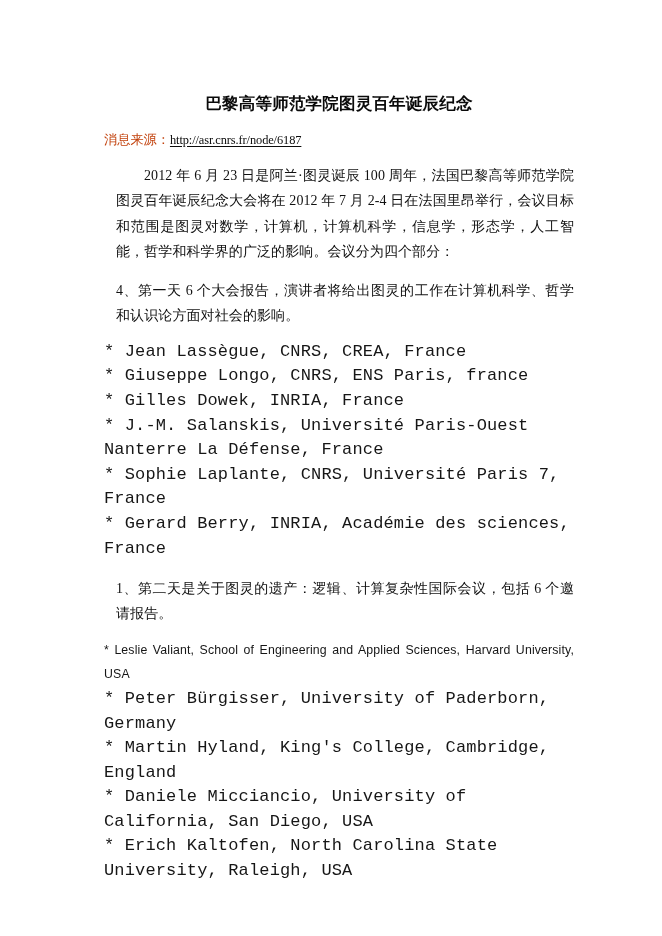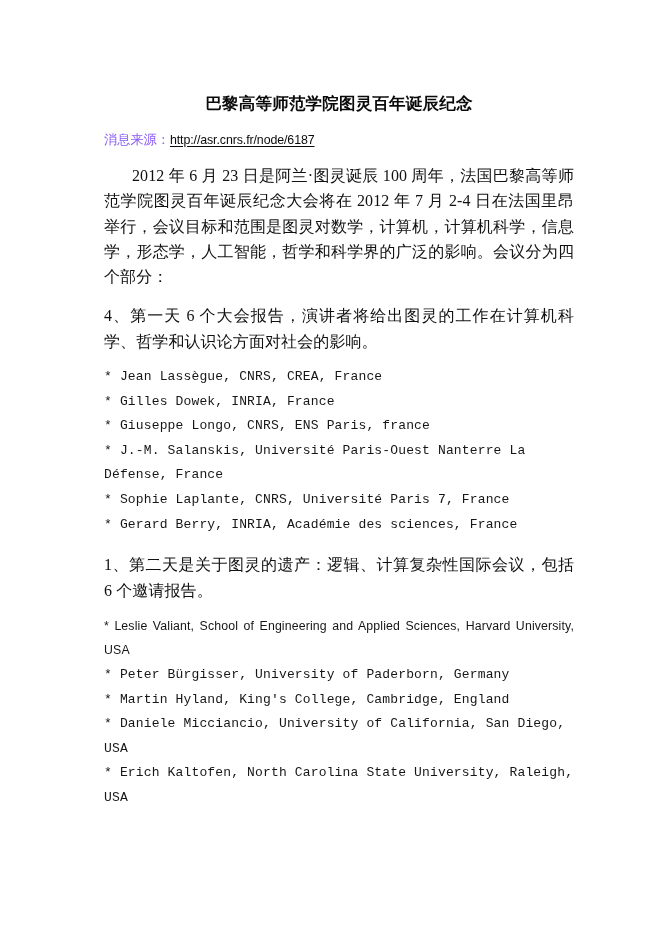--- a/index.html
+++ b/index.html
@@ -48,54 +48,54 @@
 
   
   .source-line {
     font-size: 13.2px;
     line-height: 24px;
     margin: 0 0 4px 0;
     white-space: nowrap;
   }
   .source-label {
     font-family: Liberation Mono, monospace;
-    color: #8b5cf6;
+    color: #c2410c;
   }
   .source-url {
-    font-family: Liberation Sans, sans-serif;
+    font-family: Liberation Serif, serif;
     font-size: 12.4px;
     text-decoration: underline;
     text-underline-offset: 2px;
     color: #0a0a0a;
     letter-spacing: -0.1px;
   }
 
   
   .para {
     font-family: "Liberation Serif", "DejaVu Serif", serif;
-    font-size: 16px;
+    font-size: 14px;
     line-height: 25.3px;
     text-align: justify;
     text-justify: inter-ideograph;
-    margin: 0 0 5px 0;
+    margin: 0 0 5px 12px;
     color: #111111;
     letter-spacing: 0.1px;
   }
   .para.indent {
     text-indent: 28px;
   }
 
   
   .gap-sm { height: 6px; }
   .gap-md { height: 9px; }
 
   
   .mono-line {
     font-family: "Liberation Mono", "DejaVu Sans Mono", monospace;
-    font-size: 13px;
+    font-size: 17px;
     line-height: 24.6px;
     margin: 0;
     color: #161616;
     letter-spacing: 0.15px;
     white-space: pre-wrap;
   }
   .mono-wrap {
     font-family: Liberation Sans, sans-serif;
     font-size: 12.3px;
     line-height: 24.6px;
@@ -129,22 +129,22 @@
     <p class="para indent">2012 年 6 月 23 日是阿兰·图灵诞辰 100 周年，法国巴黎高等师范学院图灵百年诞辰纪念大会将在 2012 年 7 月 2-4 日在法国里昂举行，会议目标和范围是图灵对数学，计算机，计算机科学，信息学，形态学，人工智能，哲学和科学界的广泛的影响。会议分为四个部分：</p>
 
     <div class="gap-md"></div>
 
     <p class="para">4、第一天 6 个大会报告，演讲者将给出图灵的工作在计算机科学、哲学和认识论方面对社会的影响。</p>
 
     <div class="gap-sm"></div>
 
     <ul class="speaker-list">
       <li class="mono-line">* Jean Lassègue, CNRS, CREA, France</li>
+      <li class="mono-line">* Giuseppe Longo, CNRS, ENS Paris, france</li>
       <li class="mono-line">* Gilles Dowek, INRIA, France</li>
-      <li class="mono-line">* Giuseppe Longo, CNRS, ENS Paris, france</li>
       <li class="mono-line">* J.-M. Salanskis, Université Paris-Ouest Nanterre La Défense, France</li>
       <li class="mono-line">* Sophie Laplante, CNRS, Université Paris 7, France</li>
       <li class="mono-line">* Gerard Berry, INRIA, Académie des sciences, France</li>
     </ul>
 
     <div class="gap-sm"></div>
 
 
     <div class="gap-md"></div>
 

